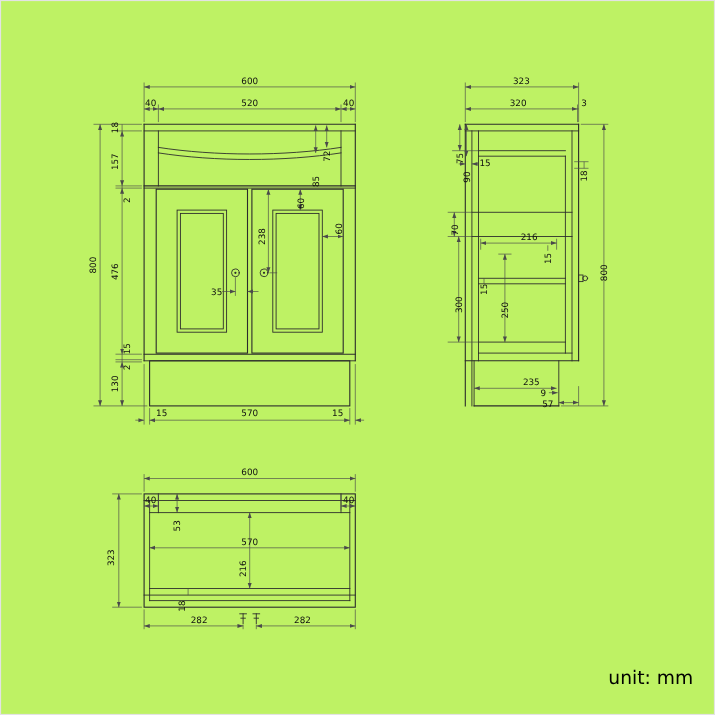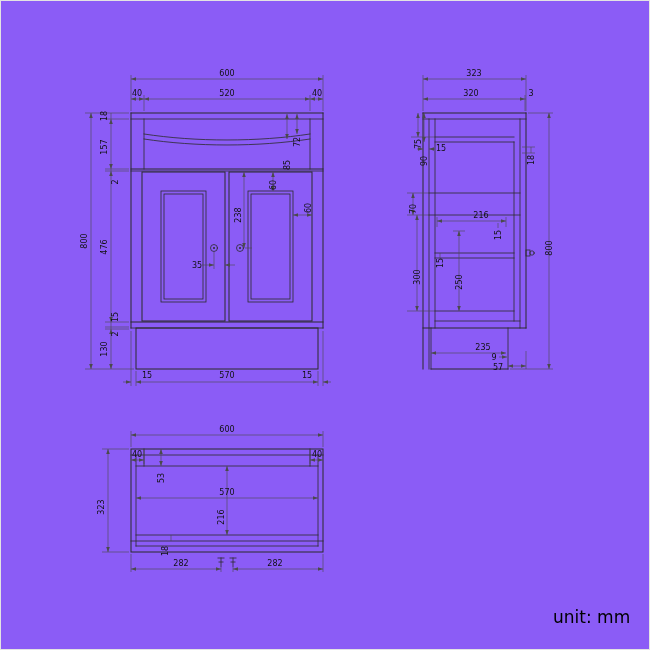--- a/index.html
+++ b/index.html
@@ -1,17 +1,17 @@
 <!DOCTYPE html>
 <html><head>
 <meta charset="utf-8">
 <style>
   html,body{margin:0;padding:0;background:#fff;}
   body{width:650px;height:650px;font-family:"DejaVu Sans","Liberation Sans",sans-serif;}
-  .sheet{position:relative;width:650px;height:650px;background:#8b5cf6;border:1px solid #e3e3e3;box-sizing:border-box;overflow:hidden;}
+  .sheet{position:relative;width:650px;height:650px;background:#bef264;border:1px solid #e3e3e3;box-sizing:border-box;overflow:hidden;}
   svg{position:absolute;left:0;top:0;}
   .s{stroke:#2b2b2b;stroke-width:1;fill:none;stroke-linecap:square;}
   .t{stroke:#2b2b2b;stroke-width:.8;fill:none;stroke-linecap:square;}
   .d{stroke:#4a4a4a;stroke-width:.6;fill:none;}
   text{font-size:8px;fill:#111;text-anchor:middle;}
   .unit{position:absolute;left:552px;top:606px;font-size:17px;color:#000;text-align:right;}
 </style>
 </head>
 <body>
 

